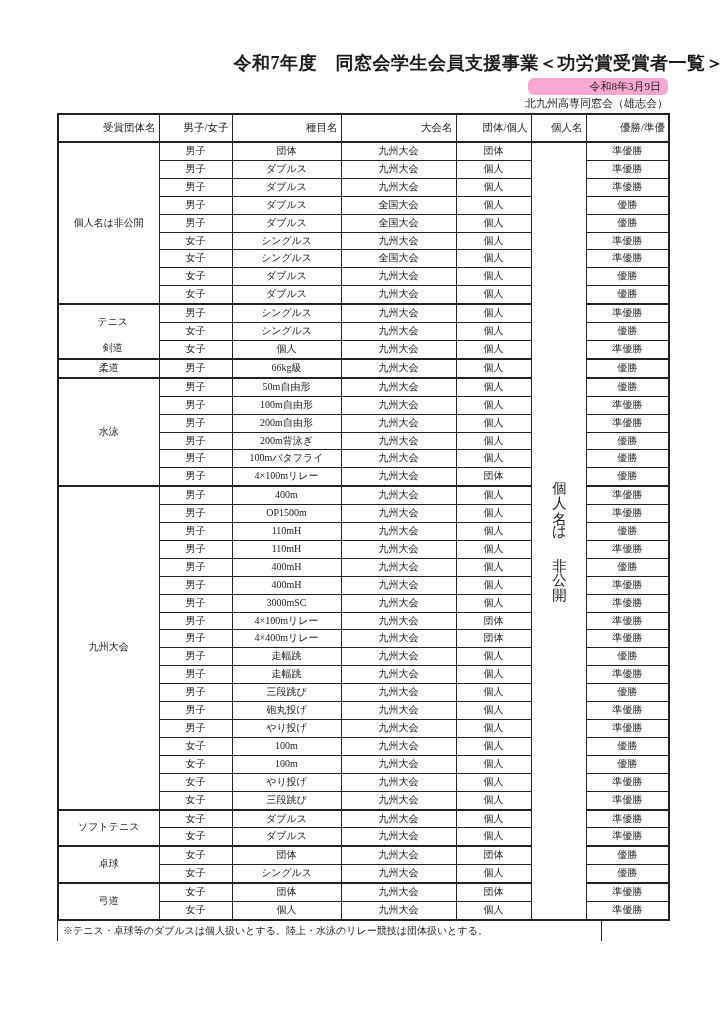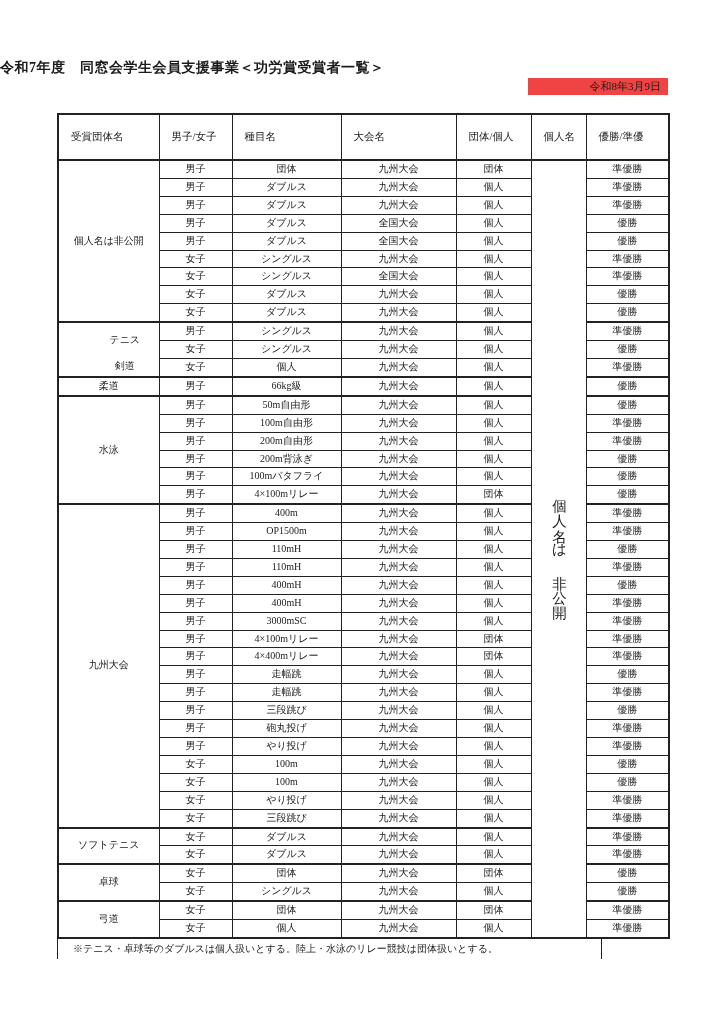--- a/index.html
+++ b/index.html
@@ -10,24 +10,23 @@
   .page {
     position:relative;
     width:724px; height:1024px;
     background:#ffffff;
     margin:0 auto;
     overflow:hidden;
     color:#1b1b1b;
   }
   .doc-title {
     position:absolute; top:51px; left:0; right:0;
-    text-align:left;
-    font-size:14px; font-weight:600;
+    text-align:right;
+    font-size:18px; font-weight:600;
     letter-spacing:0.5px;
-    margin-top:8px;
   }
   .date-badge {
     position:absolute; top:78px; left:528px; width:140px; height:17px;
     text-align:right; font-size:11px; line-height:17px;
     padding-right:7px; box-sizing:border-box;
   }
   .org-name {
     position:absolute; top:96px; left:368px; width:300px; height:15px;
     text-align:right; font-size:11px; line-height:15px;
   }
@@ -36,66 +35,67 @@
   table.awards-table {
     border-collapse:collapse; table-layout:fixed;
     width:611px;
     border:2px solid #222;
     font-size:10px;
   }
   .awards-table th {
     border:1px solid #222;
     height:20px;
     font-size:10.5px; font-weight:normal;
-    text-align:left; padding:12px;
+    text-align:right; padding:3px;
     white-space:nowrap; overflow:hidden;
   }
   .awards-table td {
     border:1px solid #222;
     height:16.9px; line-height:16.9px;
     text-align:center; padding:0;
     white-space:nowrap; overflow:hidden;
   }
   .awards-table tr.section-start td { border-top:2px solid #222; }
 
   .group-cell { position:relative; vertical-align:middle; }
   .group-cell.split .group-label {
-    position:absolute; left:16px; width:100%;
+    position:absolute; left:4px; width:100%;
     transform:translateY(-50%);
     line-height:1;
   }
   .group-cell.split .pos0 { top:32%; }
   .group-cell.split .pos1 { top:82%; }
 
   .note-cell { vertical-align:middle; }
   .vertical-note {
     writing-mode:vertical-rl;
     text-orientation:upright;
     font-size:14.5px;
     letter-spacing:15px;
     line-height:1.1;
     margin:0 auto;
   }
   .footnote {
     width:545px; box-sizing:border-box;
     border-left:1.5px solid #222; border-right:1.5px solid #222;
     font-size:10px; line-height:15px;
-    padding:2px 0 3px 15px;
+    padding:2px 0 3px 5px;
     text-align:left;
   }
 </style>
 </head>
 <body>
 
 <div class="page">
 
   <div class="doc-title">令和7年度　同窓会学生会員支援事業＜功労賞受賞者一覧＞</div>
 
-  <div class="date-badge" style="background: #ef4444;">令和8年3月9日</div>
-
+  <div class="date-badge" style="background: #f9a8d4; border-radius: 6px;">令和8年3月9日</div>
+
+  <div class="org-name">北九州高専同窓会（雄志会）</div>
 
   <div class="table-wrap">
     <table class="awards-table">
       <colgroup>
         <col style="width:101px">
           <col style="width:73px">
           <col style="width:109px">
         <col style="width:115px">
           <col style="width:75px">
           <col style="width:55px">

